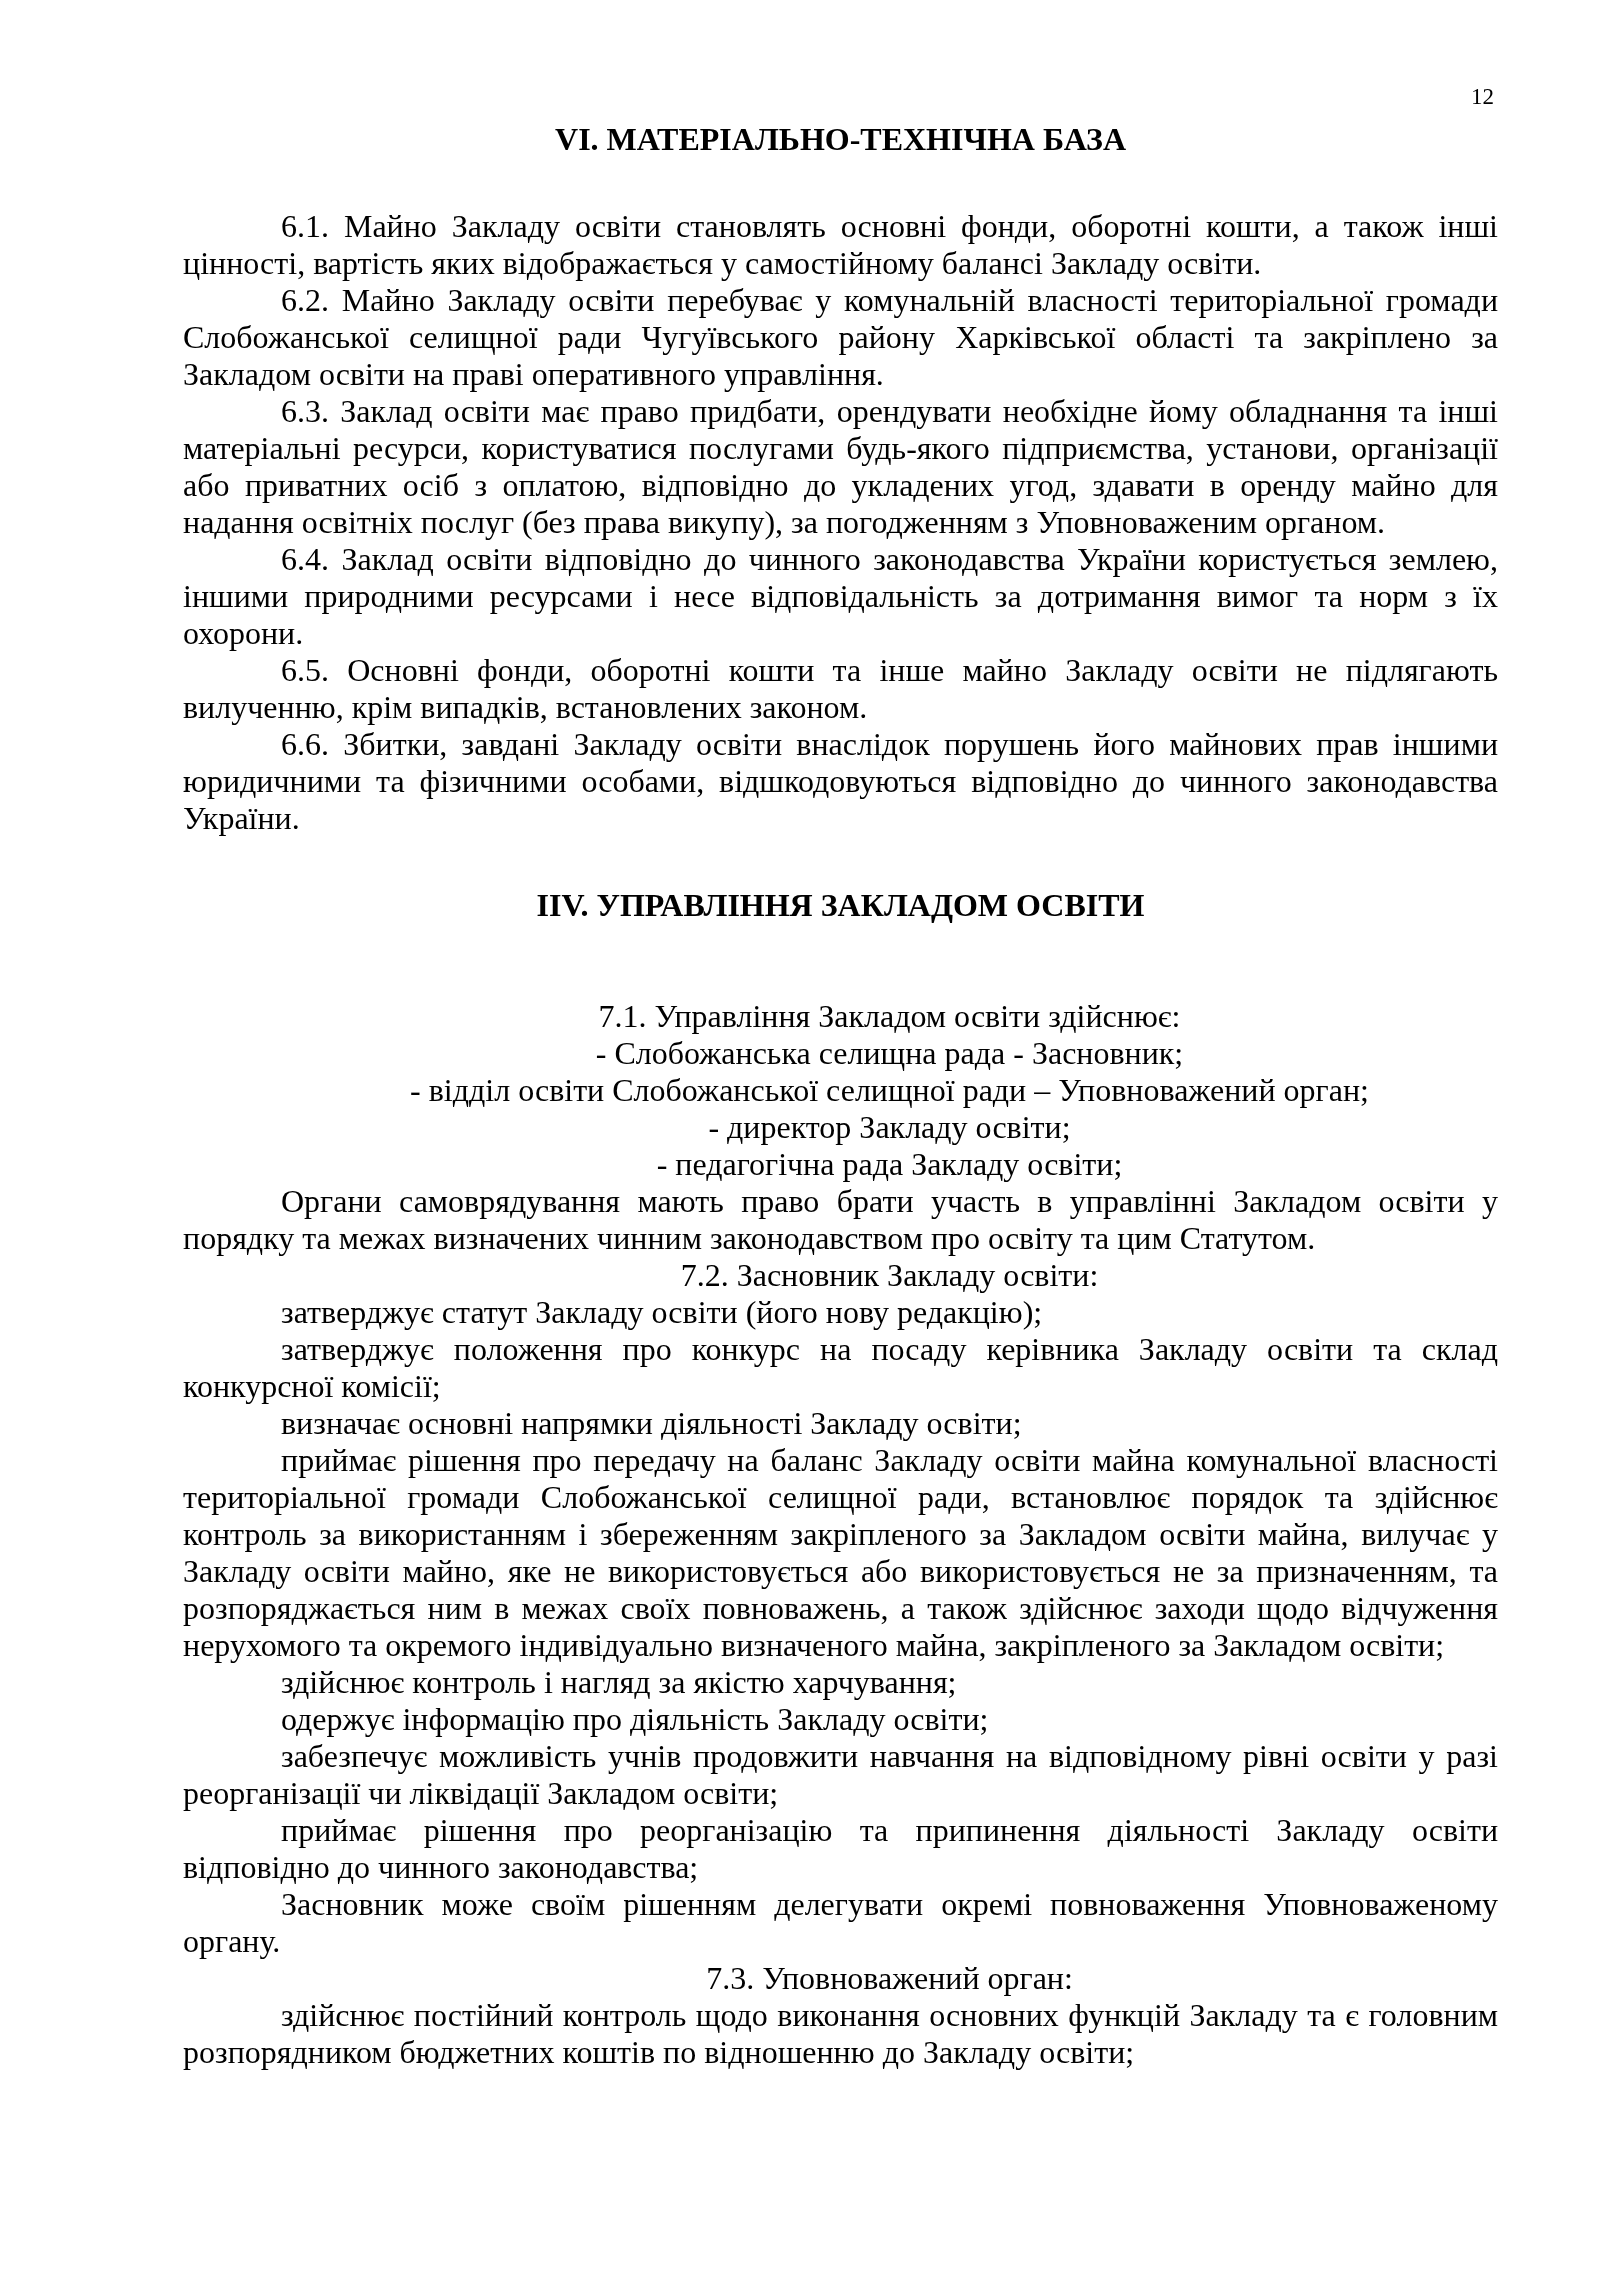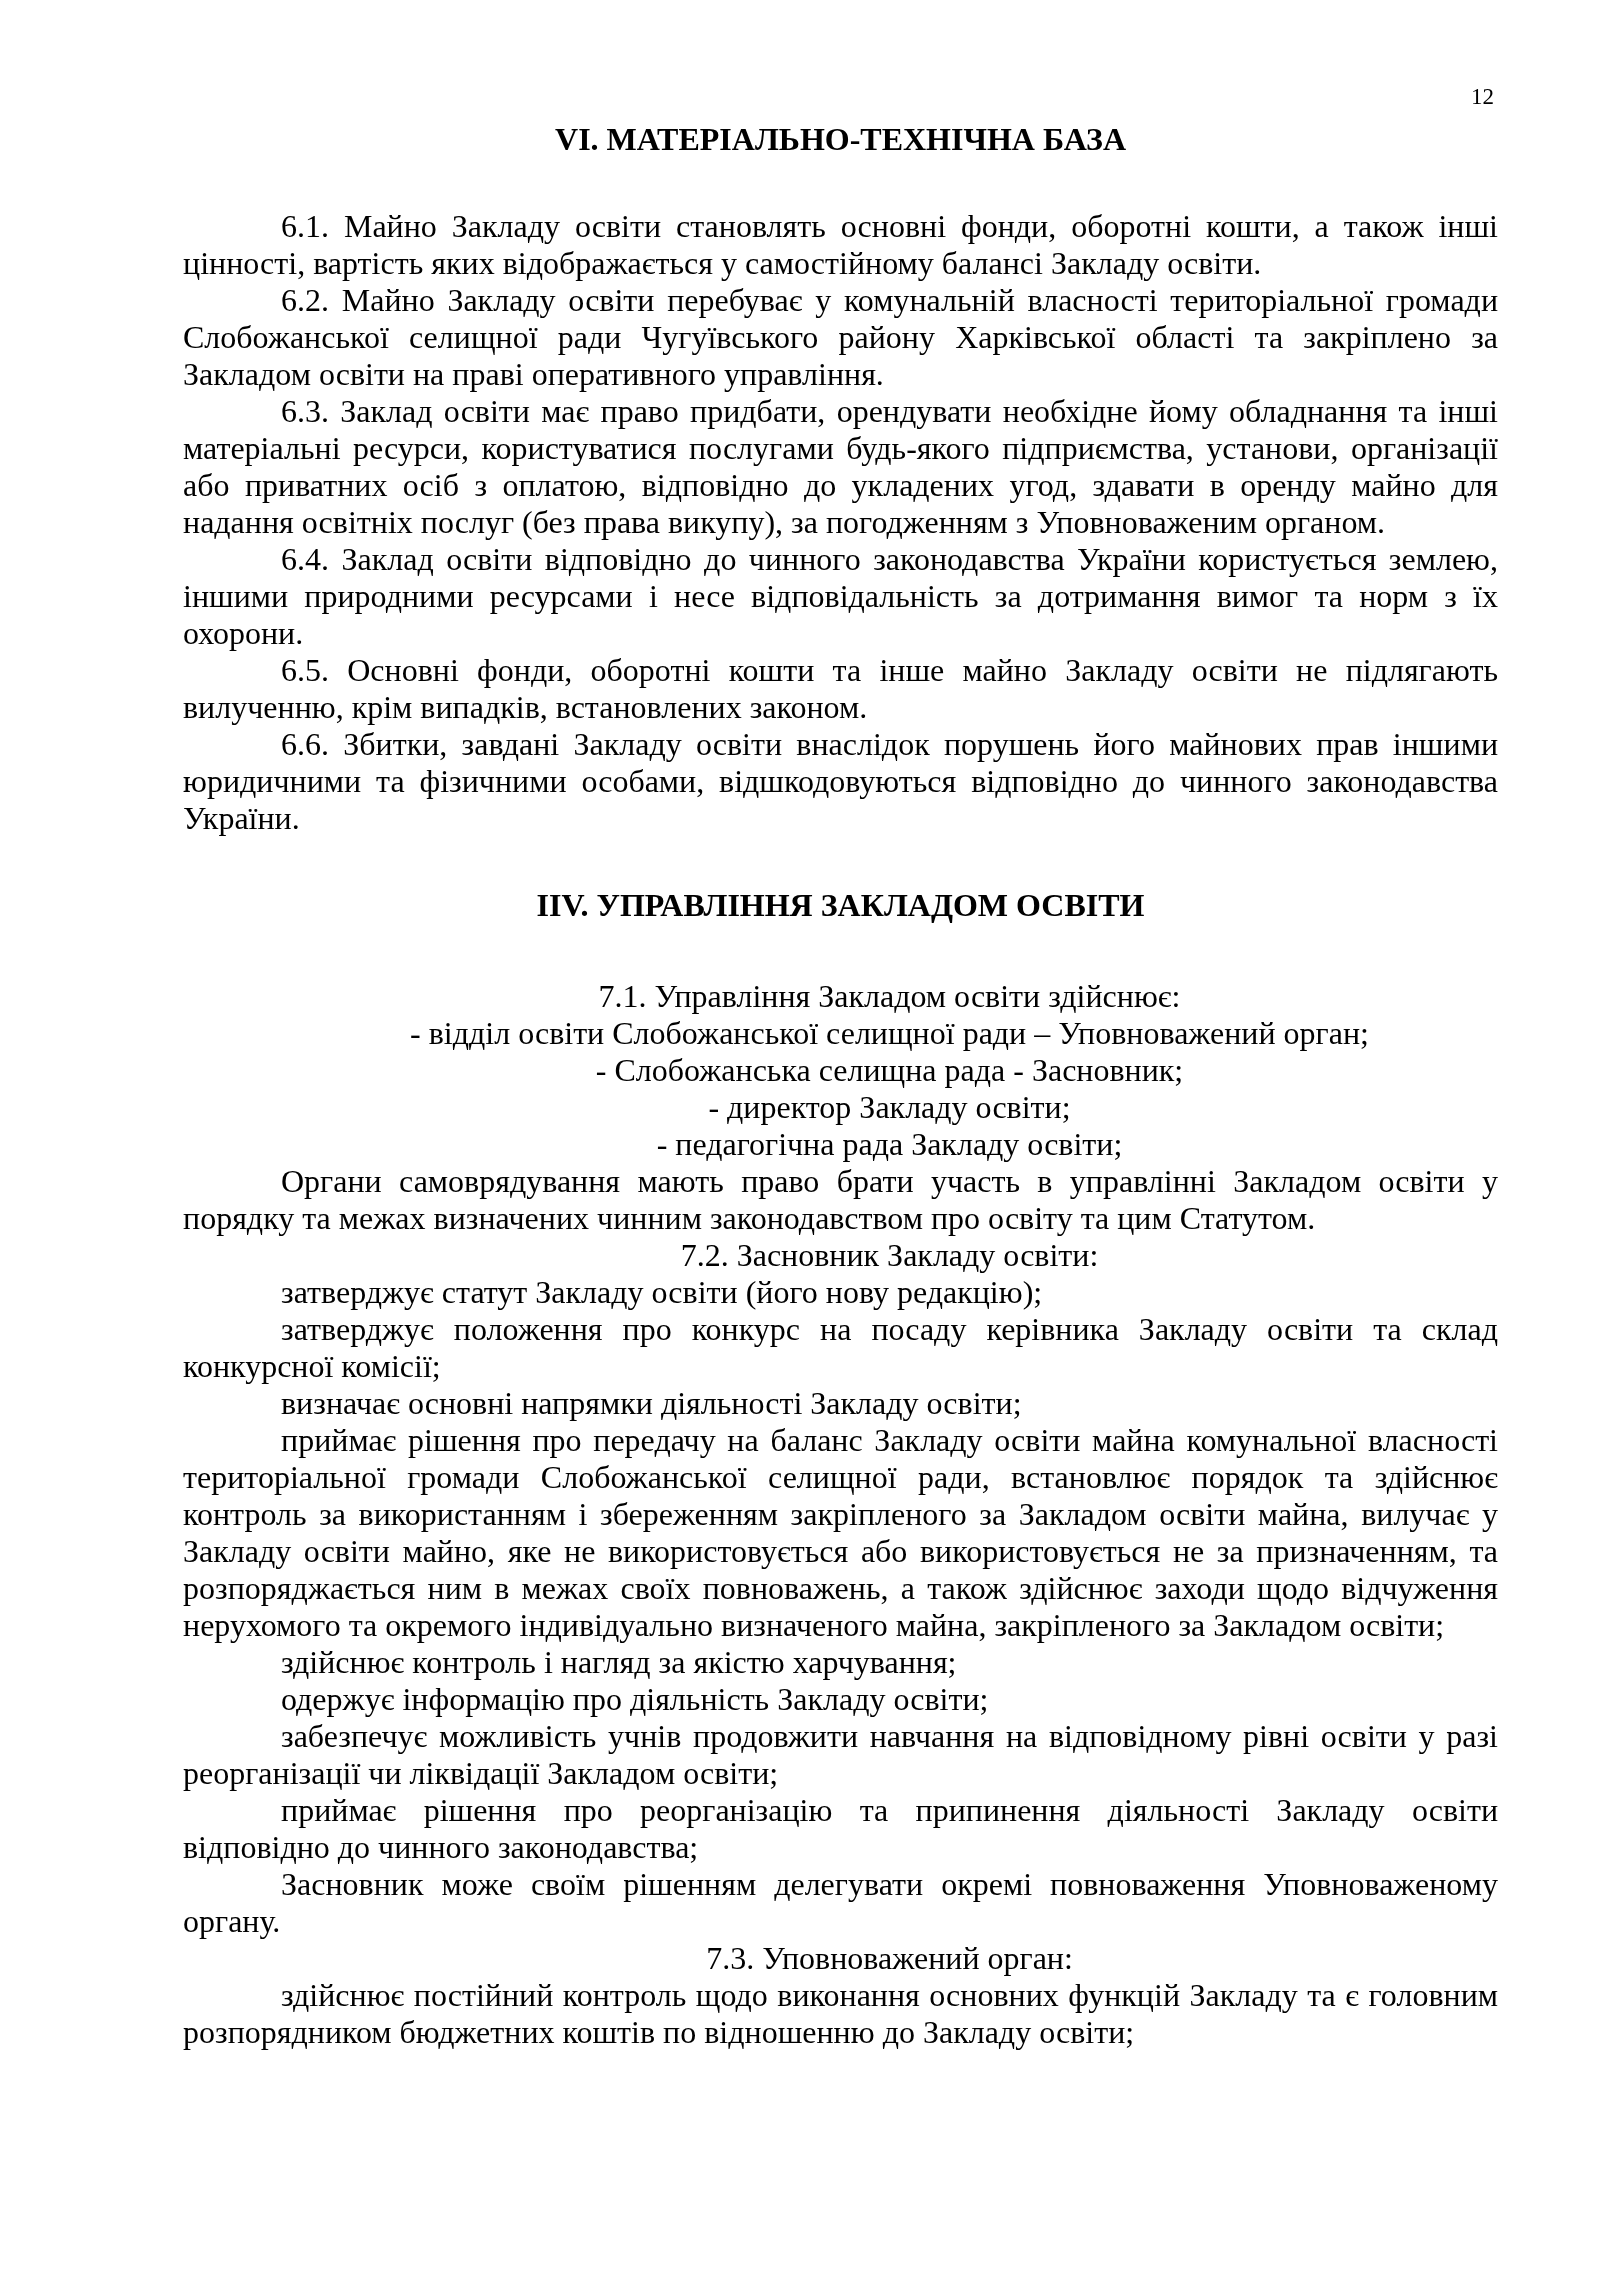--- a/index.html
+++ b/index.html
@@ -31,21 +31,21 @@
     line-height: 37px;
   }
   .section-heading {
     text-align: center;
     font-weight: bold;
     margin: 0;
     font-size: 32px;
     line-height: 37px;
   }
   .h1 { margin-bottom: 50px; }
-  .h2 { margin-top: 50px; margin-bottom: 54px; }
+  .h2 { margin-top: 50px; margin-bottom: 74px; }
   .para {
     margin: 0;
     text-indent: 98px;
     text-align: justify;
   }
   .list-line {
     margin: 0;
     text-indent: 98px;
     text-align: center;
   }
@@ -62,22 +62,22 @@
   <p class="para">6.1. Майно Закладу освіти становлять основні фонди, оборотні кошти, а також інші цінності, вартість яких відображається у самостійному балансі Закладу освіти.</p>
   <p class="para">6.2. Майно Закладу освіти перебуває у комунальній власності територіальної громади Слобожанської селищної ради Чугуївського району Харківської області та закріплено за Закладом освіти на праві оперативного управління.</p>
   <p class="para">6.3. Заклад освіти має право придбати, орендувати необхідне йому обладнання та інші матеріальні ресурси, користуватися послугами будь-якого підприємства, установи, організації або приватних осіб з оплатою, відповідно до укладених угод, здавати в оренду майно для надання освітніх послуг (без права викупу), за погодженням з Уповноваженим органом.</p>
   <p class="para">6.4. Заклад освіти відповідно до чинного законодавства України користується землею, іншими природними ресурсами і несе відповідальність за дотримання вимог та норм з їх охорони.</p>
   <p class="para">6.5. Основні фонди, оборотні кошти та інше майно Закладу освіти не підлягають вилученню, крім випадків, встановлених законом.</p>
   <p class="para">6.6. Збитки, завдані Закладу освіти внаслідок порушень його майнових прав іншими юридичними та фізичними особами, відшкодовуються відповідно до чинного законодавства України.</p>
 
   <h2 class="section-heading h2">IIV. УПРАВЛІННЯ ЗАКЛАДОМ ОСВІТИ</h2>
 
   <p class="list-line">7.1. Управління Закладом освіти здійснює:</p>
+  <p class="list-line">- Слобожанська селищна рада - Засновник;</p>
   <p class="list-line">- відділ освіти Слобожанської селищної ради – Уповноважений орган;</p>
-  <p class="list-line">- Слобожанська селищна рада - Засновник;</p>
   <p class="list-line">- директор Закладу освіти;</p>
   <p class="list-line">- педагогічна рада Закладу освіти;</p>
   <p class="para">Органи самоврядування мають право брати участь в управлінні Закладом освіти у порядку та межах визначених чинним законодавством про освіту та цим Статутом.</p>
   <p class="list-line">7.2. Засновник Закладу освіти:</p>
   <p class="para">затверджує статут Закладу освіти (його нову редакцію);</p>
   <p class="para">затверджує положення про конкурс на посаду керівника Закладу освіти та склад конкурсної комісії;</p>
   <p class="para">визначає основні напрямки діяльності Закладу освіти;</p>
   <p class="para">приймає рішення про передачу на баланс Закладу освіти майна комунальної власності територіальної громади Слобожанської селищної ради, встановлює порядок та здійснює контроль за використанням і збереженням закріпленого за Закладом освіти майна, вилучає у Закладу освіти майно, яке не використовується або використовується не за призначенням, та розпоряджається ним в межах своїх повноважень, а також здійснює заходи щодо відчуження нерухомого та окремого індивідуально визначеного майна, закріпленого за Закладом освіти;</p>
   <p class="para">здійснює контроль і нагляд за якістю харчування;</p>
   <p class="para">одержує інформацію про діяльність Закладу освіти;</p>

